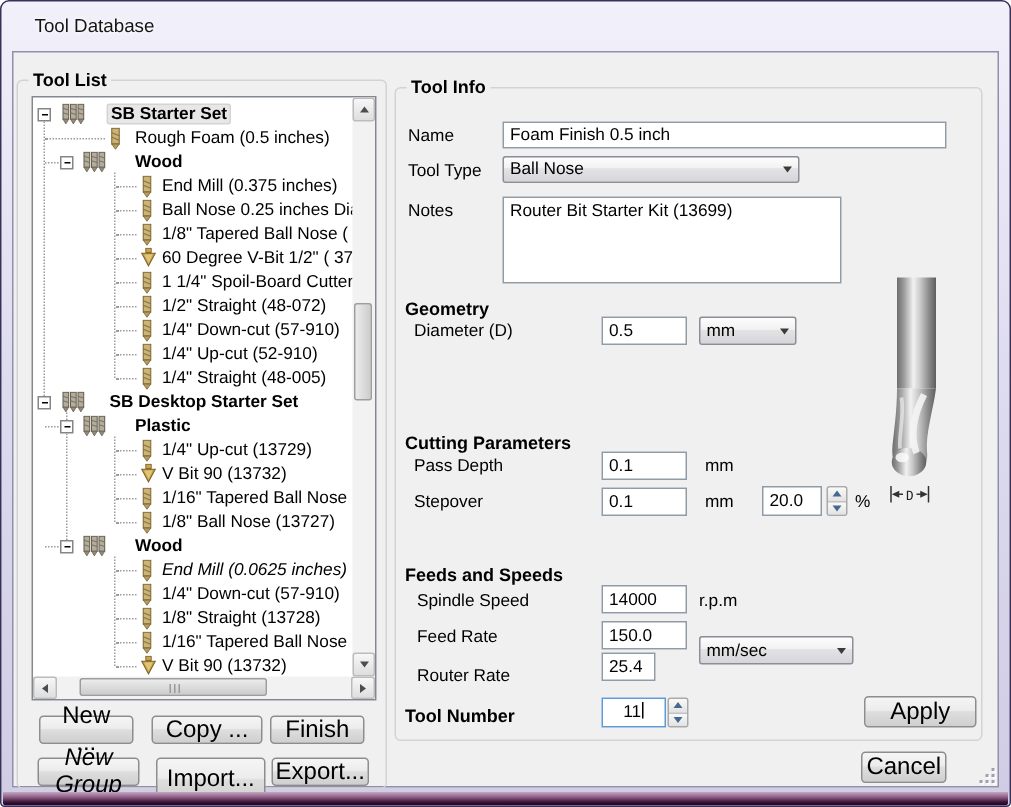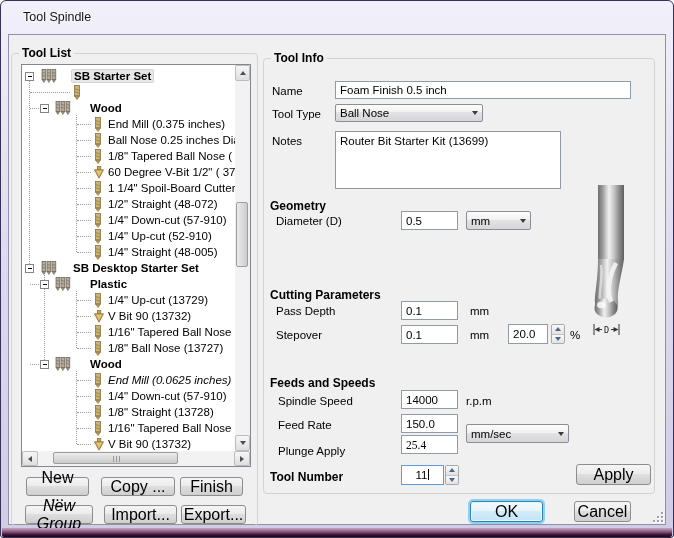--- a/index.html
+++ b/index.html
@@ -79,21 +79,21 @@
     border:1px solid #9d9d9d;border-radius:2px;}
   .hthumb::after{content:"";position:absolute;left:50%;top:3px;width:1px;height:6px;background:#9a9a9a;
     box-shadow:-3px 0 0 #9a9a9a,3px 0 0 #9a9a9a;}
   .grip{position:absolute;width:10px;height:10px;}
   .grip i{position:absolute;width:2px;height:2px;background:#a29fb2;box-shadow:1px 1px 0 #fdfdfd;}
 </style>
 </head>
 <body>
 
 <div class="dialog">
-  <div class="titlebar-text">Tool Spindle</div>
+  <div class="titlebar-text">Tool Database</div>
 
   <div class="content">
 
     <div class="gbox" style="left:2px;top:18px;width:247px;height:473px;">
       <div class="legend">Tool List</div>
 
       <div class="tree">
         <div class="tree-rows" id="tree-rows">
 
           <div class="vline" style="left:7px;top:16px;height:187px;"></div>
@@ -126,20 +126,21 @@
               <span class="tlabel bold sel" style="left: 49px;">SB Starter Set</span>
             </div>
             <div class="tree-row" style="top: 19px;">
               <div class="tstub" style="left: 8px; width: 40px;"></div>
               <span class="ticon" style="left: 50px;"><svg width="10" height="15" viewBox="0 0 10 15">
                   <rect x="2.5" y="0.5" width="5" height="10.5" fill="#cbb277" stroke="#7d6632" stroke-width="0.7"></rect>
                   <line x1="2.5" y1="3.5" x2="7.5" y2="5.5" stroke="#8d7436" stroke-width="0.8"></line>
                   <line x1="2.5" y1="6.5" x2="7.5" y2="8.5" stroke="#8d7436" stroke-width="0.8"></line>
                   <path d="M2.5 11 L5 14.5 L7.5 11 Z" fill="#b79d5e" stroke="#7d6632" stroke-width="0.6"></path>
                 </svg></span>
+              <span class="tlabel" style="left: 66px;">Rough Foam (0.5 inches)</span>
             </div>
             <div class="tree-row" style="top: 35px;">
               <div class="tstub" style="left: 8px; width: 9px;"></div>
               <div class="texp" style="left: 18px;"></div>
               <span class="ticon" style="left: 33px;"><svg width="16" height="14" viewBox="0 0 16 14">
                   <g>
                     <rect x="1" y="0.5" width="3.8" height="10" fill="#b5ad9c" stroke="#655f51" stroke-width="0.7"></rect>
                     <line x1="1" y1="3.2" x2="4.8" y2="4.4" stroke="#7a7363" stroke-width="0.7"></line>
                     <line x1="1" y1="6.2" x2="4.8" y2="7.4" stroke="#7a7363" stroke-width="0.7"></line>
                     <path d="M1 10.5 L2.9 13.6 L4.8 10.5 Z" fill="#938b78" stroke="#655f51" stroke-width="0.5"></path>
@@ -430,32 +431,32 @@
           <div class="sbtn" style="left:212px;top:0;width:16px;height:15px;">
               <div class="s-rt"></div>
             </div>
         </div>
       </div>
 
       <button class="btn" style="left:14px;top:423px;width:63px;height:19px;">New ...</button>
       <button class="btn" style="left:89px;top:423px;width:74px;height:19px;">Copy ...</button>
       <button class="btn" style="left:168px;top:423px;width:63px;height:19px;">Finish</button>
       <button class="btn" style="left:13px;top:451px;width:68px;height:19px;font-style:italic;">New Group</button>
-      <button class="btn" style="left:92px;top:451px;width:73px;height:19px;">Import...</button>
+      <button class="btn" style="left:92px;top:451px;width:73px;height:30px;">Import...</button>
       <button class="btn" style="left:169px;top:451px;width:65px;height:19px;">Export...</button>
     </div>
 
     <div class="gbox" style="left:254px;top:23px;width:392px;height:436px;">
       <div class="legend">Tool Info</div>
 
       <div class="lbl" style="left:8px;top:26px;">Name</div>
       <input class="tb" style="left: 71px; top: 22px; width: 296px; height: 18px;" value="Foam Finish 0.5 inch">
 
       <div class="lbl" style="left:8px;top:49px;">Tool Type</div>
-      <div class="combo" style="left:71px;top:45px;width:148px;height:18px;">
+      <div class="combo" style="left:71px;top:45px;width:198px;height:18px;">
         <span>Ball Nose</span>
         <span class="arr"></span>
       </div>
 
       <div class="lbl" style="left:8px;top:76px;">Notes</div>
       <div class="notes" style="left:71px;top:72px;width:226px;height:58px;">Router Bit Starter Kit (13699)</div>
 
       <div class="heading" style="left:6px;top:140px;">Geometry</div>
       <div class="lbl" style="left:12px;top:156px;">Diameter (D)</div>
       <input class="tb" style="left: 137px; top: 152px; width: 57px; height: 19px;" value="0.5">
@@ -488,22 +489,22 @@
       <input class="tb" style="left: 137px; top: 331px; width: 57px; height: 19px;" value="14000">
       <div class="lbl" style="left:202px;top:336px;">r.p.m</div>
 
       <div class="lbl" style="left:14px;top:360px;">Feed Rate</div>
       <input class="tb" style="left: 137px; top: 355px; width: 57px; height: 19px;" value="150.0">
       <div class="combo" style="left:202px;top:365px;width:103px;height:19px;">
         <span>mm/sec</span>
         <span class="arr"></span>
       </div>
 
-      <div class="lbl" style="left:14px;top:386px;">Plunge Apply</div>
-      <input class="tb" style="left: 137px; top: 376px; width: 57px; height: 19px; font-family: Liberation Serif, serif;" value="25.4">
+      <div class="lbl" style="left:14px;top:386px;">Router Rate</div>
+      <input class="tb" style="left: 137px; top: 376px; width: 36px; height: 19px;" value="25.4">
 
       <div class="heading" style="left:6px;top:411px;">Tool Number</div>
       <div class="tb" style="left:137px;top:406px;width:43px;height:20px;border:1px solid #5e9ad9;line-height:18px;text-align:center;">
         <span>11</span><span class="caret"></span>
       </div>
       <div class="spin" style="left:181px;top:406px;width:14px;height:20px;">
         <div class="sc">
             <div class="tri-up"></div>
           </div>
         <div class="sc">
@@ -535,21 +536,20 @@
             <line x1="33" y1="145" x2="33" y2="156"></line>
           <line x1="12.5" y1="150.5" x2="16" y2="150.5"></line>
             <line x1="25" y1="150.5" x2="28.5" y2="150.5"></line>
         </g>
         <path d="M8.5 150.5 l5 -2.4 v4.8 z" fill="#333333"></path>
         <path d="M32.5 150.5 l-5 -2.4 v4.8 z" fill="#333333"></path>
         <text x="20.5" y="154" font-size="8.5" text-anchor="middle" fill="#222222" font-family="DejaVu Sans Mono, monospace">D</text>
       </svg>
     </div>
 
-    <button class="btn btn-default" style="left:461px;top:466px;width:73px;height:21px;">OK</button>
     <button class="btn" style="left:565px;top:466px;width:57px;height:21px;">Cancel</button>
     <div class="grip" style="left:644px;top:477px;">
       <i style="left:8px;top:8px;"></i>
         <i style="left:8px;top:4px;"></i>
         <i style="left:4px;top:8px;"></i>
       <i style="left:8px;top:0;"></i>
         <i style="left:0;top:8px;"></i>
         <i style="left:4px;top:4px;"></i>
     </div>
   </div>

